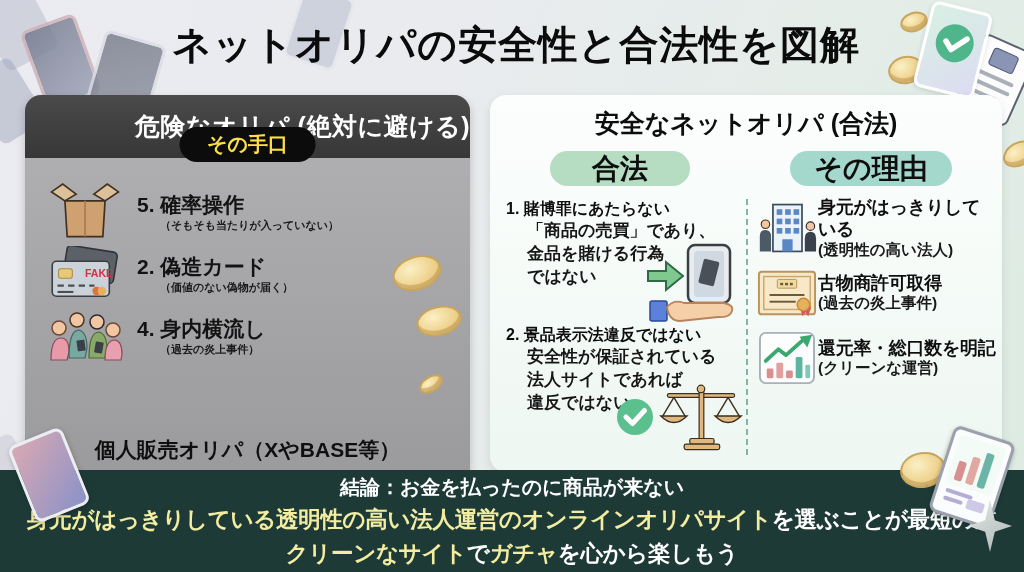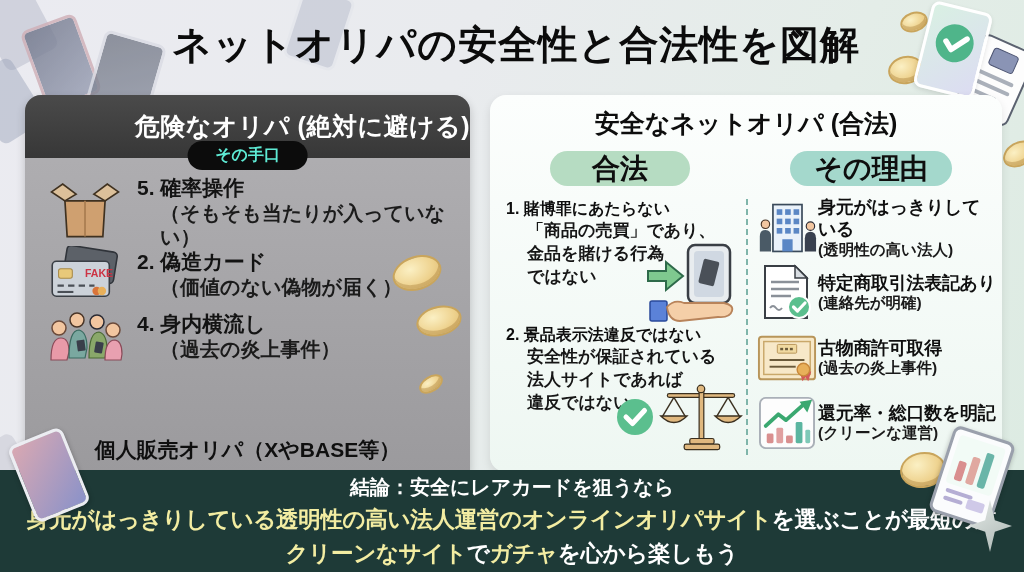--- a/index.html
+++ b/index.html
@@ -50,29 +50,29 @@
     box-shadow:0 4px 10px rgba(0,0,0,.2);
   }
   .danger-header {
     position:absolute; top:0; left:0; right:0; height:63px;
     border-radius:16px 16px 0 0;
     background:linear-gradient(180deg,#4a4a4a,#373737);
     display:flex; align-items:center; justify-content:flex-end;
   }
   .danger-title { color:#fff; font-size:25px; font-weight:800; letter-spacing:.5px; }
   .danger-badge {
-    position:absolute; top:46px; left:50%; transform:translateX(-50%);
-    background:#0c0c0c; color:#5eead4; font-size:16px; font-weight:800;
+    position:absolute; top:32px; left:50%; transform:translateX(-50%);
+    background:#0c0c0c; color:#fde047; font-size:20px; font-weight:800;
     padding:4px 28px; border-radius:20px; white-space:nowrap;
   }
   .danger-items { position:absolute; top:86px; left:8px; right:8px; }
   .d-item { display:flex; align-items:center; height:62px; }
   .d-icon { flex:0 0 104px; display:flex; justify-content:center; }
   .d-text .t { font-size:21px; font-weight:800; color:#131313; line-height:1.25; }
-  .d-text .s { font-size:20px; font-weight:700; color:#1b1b1b; padding-left:23px; line-height:1.2; }
+  .d-text .s { font-size:11px; font-weight:700; color:#1b1b1b; padding-left:23px; line-height:1.2; }
   .danger-footer {
     position:absolute; bottom:8px; left:0; right:0; text-align:center;
     font-size:21px; font-weight:800; color:#0f0f0f;
   }
   
   .safe-panel {
     position:absolute; left:490px; top:95px; width:512px; height:377px;
     border-radius:16px;
     background:linear-gradient(180deg,#fcfefd 0%,#eef7f2 100%);
     box-shadow:0 4px 10px rgba(0,0,0,.1);
@@ -285,38 +285,20 @@
             <circle cx="57" cy="27" r="4.5" fill="#f2c6a0" stroke="#2a2a33" stroke-width="1.2"></circle>
             <path d="M51 54 L51 40 Q51 33 57 33 Q63 33 63 40 L63 54 Z" fill="#39414f"></path>
           </svg>
         </div>
         <div class="r-text">
           <div class="t">身元がはっきりしている</div>
           <div class="s">(透明性の高い法人)</div>
         </div>
       </div>
 
-      <div class="r-item">
-        <div class="r-icon">
-          <svg width="52" height="58" viewBox="0 0 52 58">
-            <path d="M4 2 L34 2 L46 14 L46 54 L4 54 Z" fill="#ffffff" stroke="#3a3f45" stroke-width="2"></path>
-            <polygon points="34,2 46,14 34,14" fill="#d8dde2" stroke="#3a3f45" stroke-width="1.5"></polygon>
-            <line x1="10" y1="18" x2="38" y2="18" stroke="#8a9098" stroke-width="2.5"></line>
-            <line x1="10" y1="25" x2="38" y2="25" stroke="#8a9098" stroke-width="2.5"></line>
-            <line x1="10" y1="32" x2="30" y2="32" stroke="#8a9098" stroke-width="2.5"></line>
-            <path d="M9 44 q3 -4 6 0 q3 4 6 0" stroke="#8a9098" stroke-width="2" fill="none"></path>
-            <circle cx="38" cy="43" r="11" fill="#5bbf8e" stroke="#ffffff" stroke-width="2"></circle>
-            <path d="M32.5 43 l4 4 l7.5 -8" stroke="#ffffff" stroke-width="3.2" fill="none" stroke-linecap="round" stroke-linejoin="round"></path>
-          </svg>
-        </div>
-        <div class="r-text">
-          <div class="t">特定商取引法表記あり</div>
-          <div class="s">(連絡先が明確)</div>
-        </div>
-      </div>
 
       <div class="r-item">
         <div class="r-icon">
           <svg width="60" height="52" viewBox="0 0 62 52">
             <rect x="2" y="4" width="58" height="44" rx="3" fill="#f7e8c8" stroke="#b8955a" stroke-width="2"></rect>
             <rect x="7" y="9" width="48" height="34" fill="none" stroke="#c9a86a" stroke-width="1.5"></rect>
             <rect x="21" y="12" width="20" height="9" rx="1" fill="#f0d9a0" stroke="#b8955a" stroke-width="1"></rect>
             <rect x="24" y="15.5" width="3" height="2.5" fill="#6a5a3a"></rect>
               <rect x="29" y="15.5" width="3" height="2.5" fill="#6a5a3a"></rect>
               <rect x="34" y="15.5" width="3" height="2.5" fill="#6a5a3a"></rect>
@@ -348,21 +330,21 @@
         <div class="r-text">
           <div class="t">還元率・総口数を明記</div>
           <div class="s">(クリーンな運営)</div>
         </div>
       </div>
 
     </div>
   </div>
 
   <div class="conclusion">
-    <div class="c-line1">結論：安全にレアカードを狙うなら</div>
+    <div class="c-line1">結論：お金を払ったのに商品が来ない</div>
     <div class="c-line2"><span class="hl">身元がはっきりしている透明性の高い法人運営のオンラインオリパサイト</span><span>を選ぶことが最短の道</span></div>
     <div class="c-line3"><span class="hl">クリーンなサイト</span><span>で</span><span class="hl">ガチャ</span><span>を心から楽しもう</span></div>
   </div>
 
   <div class="deco bl-card1 above"></div>
   <div class="deco bl-card2 above" style="z-index:4;"></div>
   <div class="coin cn7" style="z-index:4;"></div>
   <div class="deco br-chart-card" style="z-index:4;">
     <svg width="58" height="84" viewBox="0 0 58 84">
       <rect x="5" y="5" width="48" height="50" rx="4" fill="#f2fbf6"></rect>

